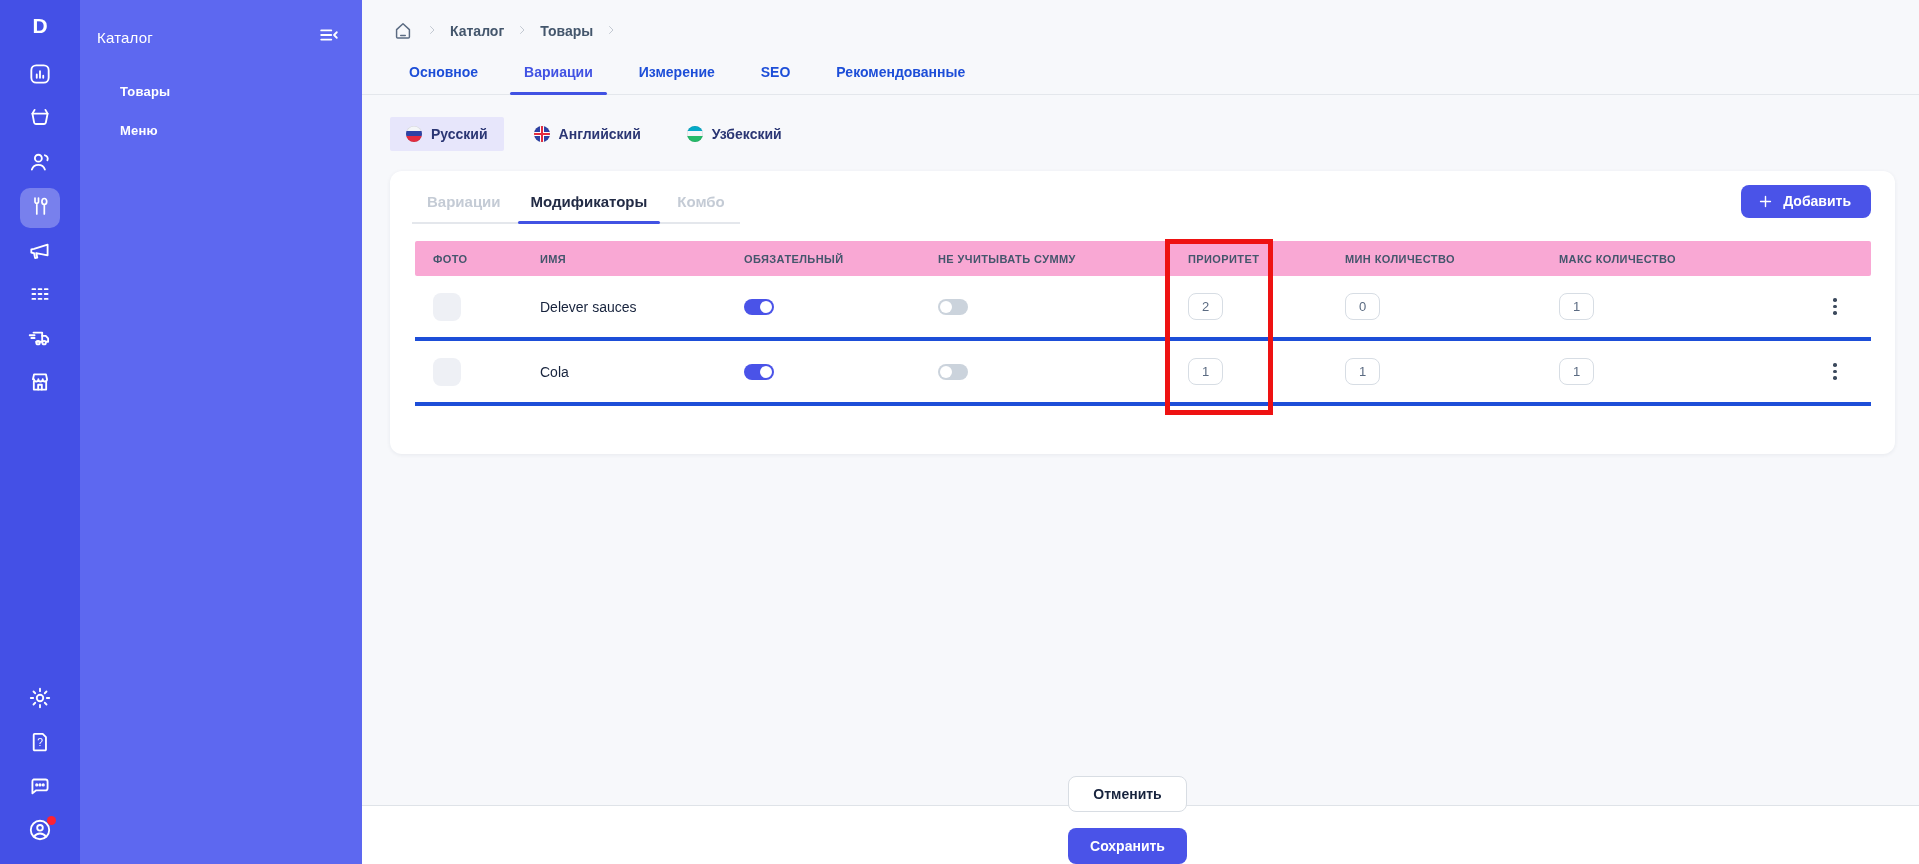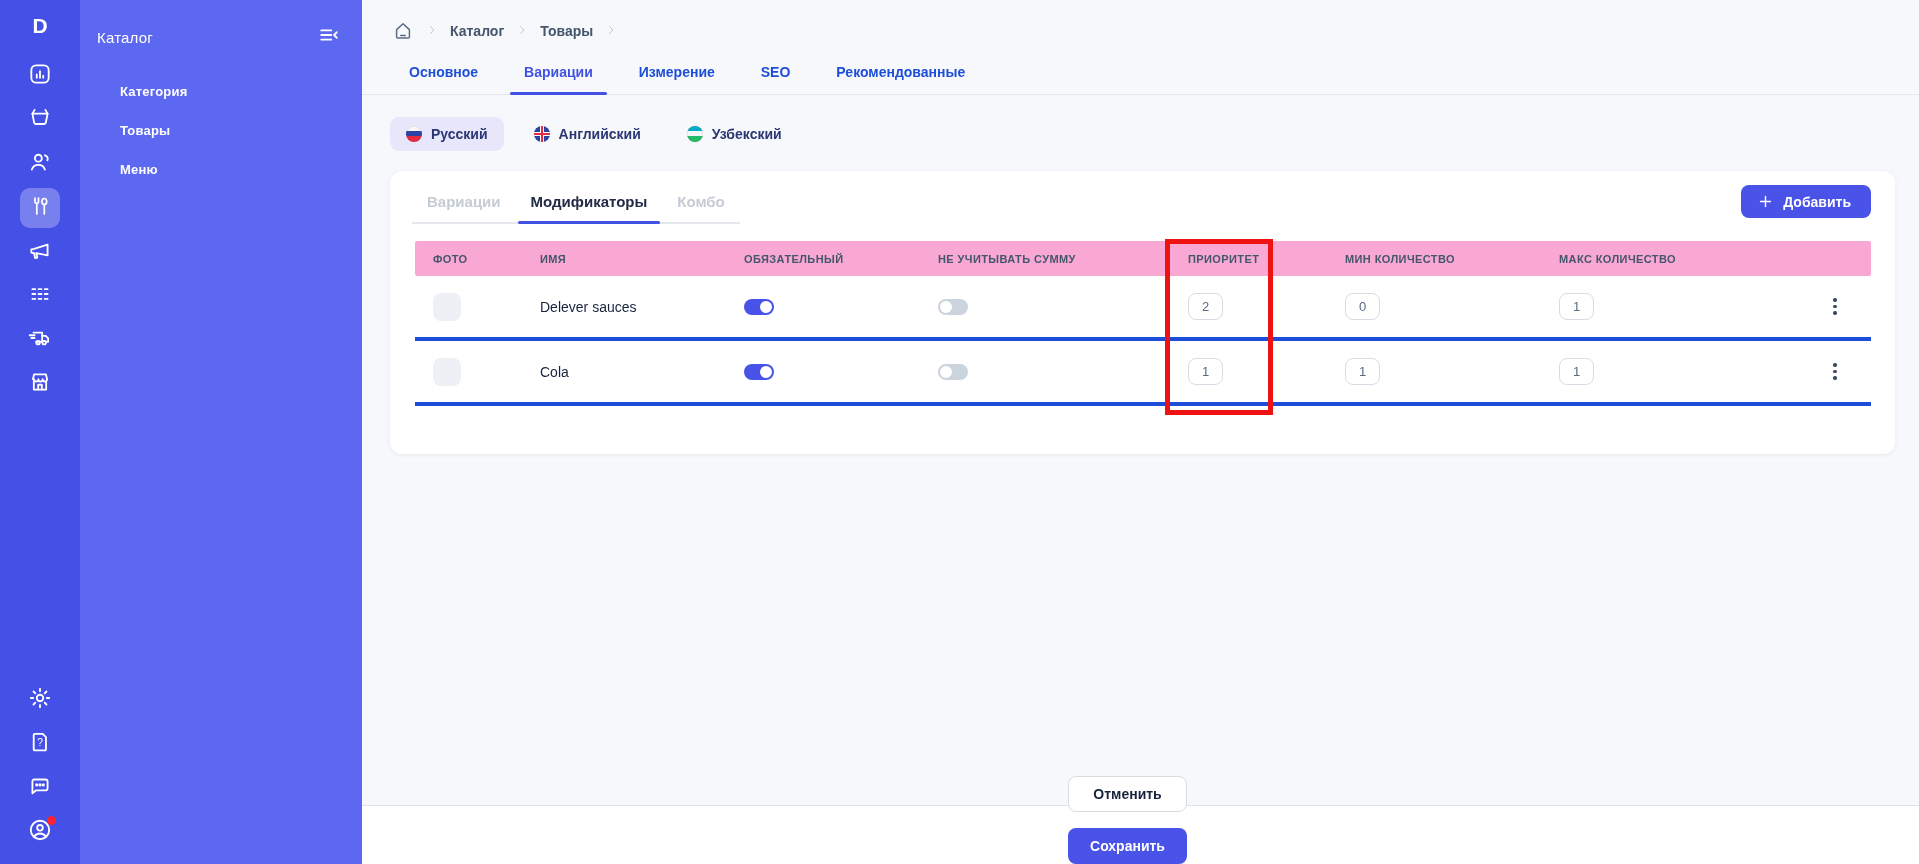--- a/index.html
+++ b/index.html
@@ -30,40 +30,40 @@
   .crumbs svg.home { stroke:#5B6B82; fill:none; stroke-width:1.6; stroke-linecap:round; stroke-linejoin:round; cursor:pointer; }
   .crumb-sep svg { stroke:#C3C9D2; fill:none; stroke-width:2; stroke-linecap:round; stroke-linejoin:round; }
   .crumb { font-size:14px; font-weight:600; color:#44566C; cursor:pointer; }
 
   .page-tabs { display:flex; gap:42px; padding-left:45px; border-bottom:1px solid #E4E7EC; }
   .page-tab { font-size:14px; font-weight:600; color:#1d4ed8; padding:10px 2px 14px; cursor:pointer; position:relative; }
   .page-tab.active { color:#4152E3; }
   .page-tab.active::after { content:""; position:absolute; left:-12px; right:-12px; bottom:-1px; height:3px; background:#4152E3; border-radius:2px; }
 
   .langs { display:flex; align-items:center; gap:14px; margin:22px 0 0 28px; }
-  .lang { display:flex; align-items:center; gap:9px; padding:9px 16px; border-radius:9px; font-size:14px; font-weight:600; color:#2B3674; cursor:pointer; }
+  .lang { display:flex; align-items:center; gap:9px; padding:9px 16px; border-radius:2px; font-size:14px; font-weight:600; color:#2B3674; cursor:pointer; }
   .lang.active { background:#E7E6FB; }
   .flag { width:16px; height:16px; border-radius:50%; box-shadow:inset 0 0 0 .5px rgba(0,0,0,.12); flex-shrink:0; }
   [data-flag="ru"] { background:linear-gradient(180deg,#F4F6F8 0 34%,#2E42A5 34% 65%,#E42B3F 65% 100%); }
   [data-flag="gb"] { background-color:#2E42A5;
     background-image:
       linear-gradient(0deg,transparent 43%,#E42B3F 43% 57%,transparent 57%),
       linear-gradient(90deg,transparent 43%,#E42B3F 43% 57%,transparent 57%),
       linear-gradient(0deg,transparent 35%,#fff 35% 65%,transparent 65%),
       linear-gradient(90deg,transparent 35%,#fff 35% 65%,transparent 65%); }
   [data-flag="uz"] { background:linear-gradient(180deg,#04AAC8 0 34%,#F4F6F8 34% 65%,#24BA68 65% 100%); }
 
   
   .card { background:#fff; border-radius:12px; margin:20px 24px 0 28px; height:283px; box-shadow:0 1px 4px rgba(23,43,77,.07); }
   .card-head { display:flex; align-items:flex-start; justify-content:space-between; padding:14px 24px 0 22px; }
   .inner-tabs { display:flex; gap:30px; border-bottom:2px solid #E4E7EC; padding:0 15px; }
   .inner-tab { font-size:15px; font-weight:bold; color:#C4CBD5; padding:8px 0 12px; cursor:pointer; position:relative; }
   .inner-tab.active { color:#222B45; }
   .inner-tab.active::after { content:""; position:absolute; left:-13px; right:-13px; bottom:-2px; height:3px; background:#4152E3; border-radius:2px; }
-  .add-btn { display:flex; align-items:center; gap:9px; background:#4A53E8; color:#fff; border:none; border-radius:8px; padding:8px 20px 8px 16px; font-size:14px; font-weight:600; font-family:inherit; cursor:pointer; }
+  .add-btn { display:flex; align-items:flex-start; gap:9px; background:#4A53E8; color:#fff; border:none; border-radius:8px; padding:8px 20px 8px 16px; font-size:14px; font-weight:600; font-family:inherit; cursor:pointer; }
   .add-btn svg { stroke:#fff; stroke-width:2; stroke-linecap:round; fill:none; }
 
   .table { margin:17px 24px 0 25px; }
   .trow { display:grid; grid-template-columns:125px 204px 194px 250px 157px 214px 240px 1fr; align-items:center; }
   .thead { background:#f9a8d4; height:35px; border-radius:2px; }
   .th { font-size:11px; font-weight:bold; color:#44566C; letter-spacing:.4px; }
   .th:first-child { padding-left:18px; }
   .tbody-row { height:65px; border-bottom:4px solid #1d4ed8; }
   .photo-ph { width:28px; height:28px; border-radius:8px; background:#EEF0F5; margin-left:18px; }
   .cell-name { font-size:14px; color:#17233D; }
@@ -180,21 +180,20 @@
 
 <aside class="panel">
   <div class="panel-head">
     <span class="panel-title">Каталог</span>
     <span class="collapse-btn">
       <span><svg width="22" height="22" viewBox="0 0 24 24">
             <path d="M3.5 7h11M3.5 12h11M3.5 17h11M20.5 9l-3 3 3 3"></path>
           </svg></span>
     </span>
   </div>
-  <div class="panel-item">Категория</div>
   <div class="panel-item">Товары</div>
   <div class="panel-item">Меню</div>
 </aside>
 
 <main class="main">
 
   <div class="crumbs">
     <svg class="home" width="22" height="22" viewBox="0 0 24 24">
         <path d="M5 10.5 12 4l7 6.5v8a1.2 1.2 0 0 1-1.2 1.2H6.2A1.2 1.2 0 0 1 5 18.5v-8z"></path>
         <path d="M9.5 17h5"></path>

